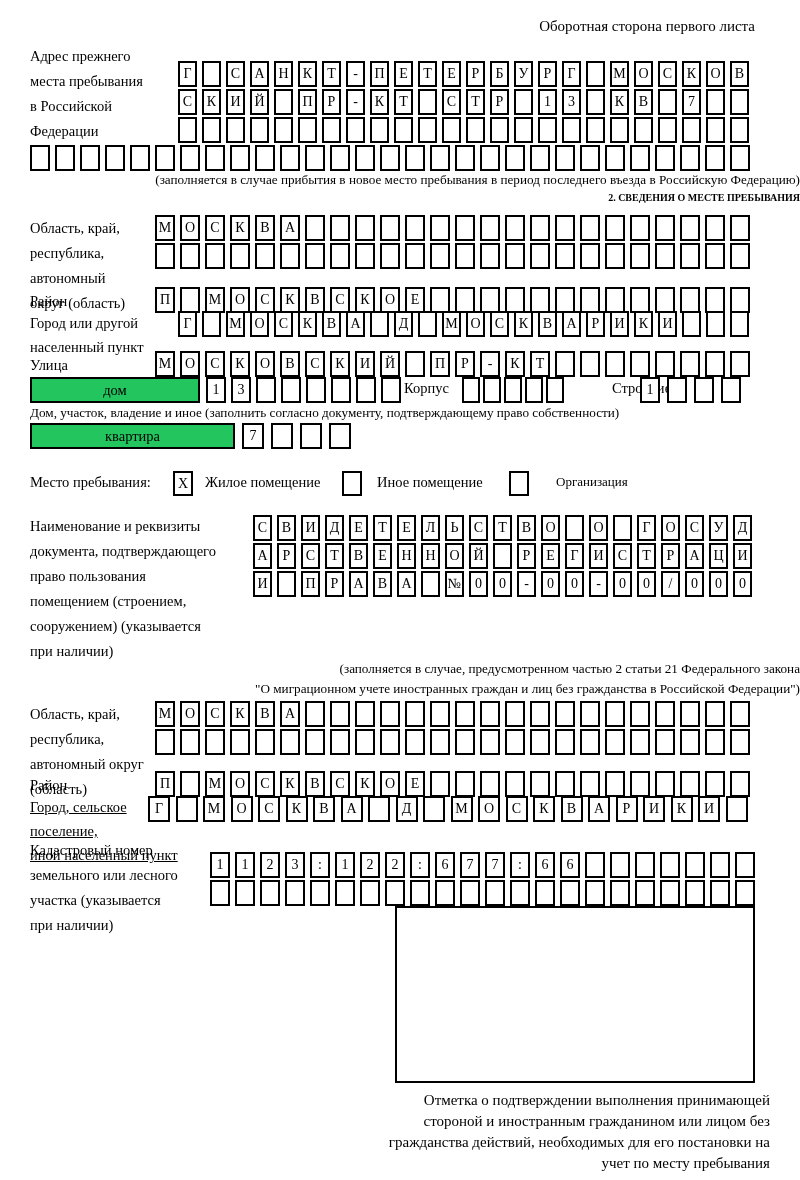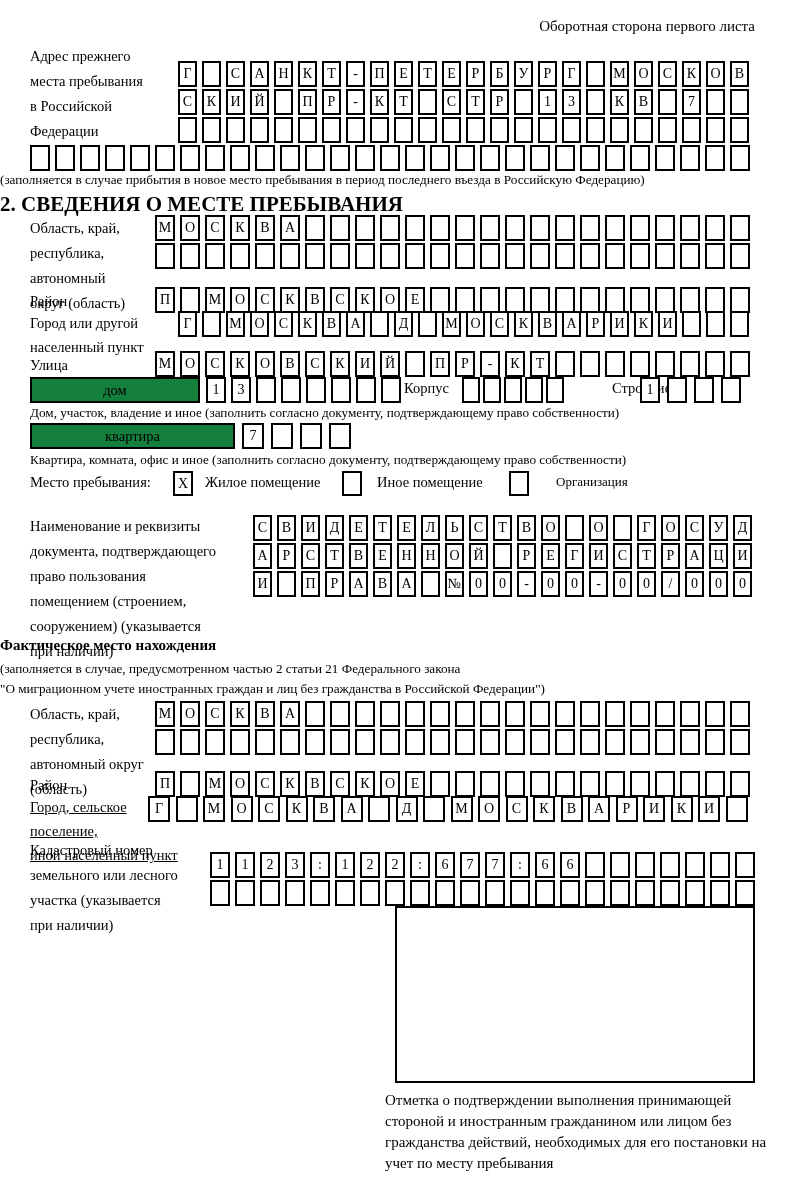--- a/index.html
+++ b/index.html
@@ -1,35 +1,35 @@
 <!DOCTYPE html>
 <html><head>
 <meta charset="utf-8">
 <style>
   html,body{margin:0;padding:0;background:#fff;}
   .page{position:relative;width:800px;height:1180px;background:#fff;overflow:hidden;
         font-family:"Liberation Serif","DejaVu Serif",serif;color:#000;}
   .abs{position:absolute;}
   .lbl{font-size:14.5px;line-height:25px;white-space:pre-line;}
   .note{font-size:13.2px;}
-  .ctr{text-align:left;}
-  .hdg{font-weight:bold;font-size:21px;}
+  .ctr{text-align:right;}
+  .hdg{font-weight:bold;font-size:10px;}
   
   .boxrow{position:absolute;display:flex;gap:5px;}
   .boxrow .c{width:19px;height:26px;border:2px solid #000;box-sizing:border-box;
              display:flex;align-items:center;justify-content:center;
              font-size:14px;font-family:inherit;background:#fff;flex:none;}
   .p25{gap:5px}.p25 .c{width:20px;}
   .p275{gap:5.5px}.p275 .c{width:22px;}
   .p21{gap:3px}.p21 .c{width:18px;}
   .p27{gap:7px}.p27 .c{width:20px;}
   .p29{gap:7px}.p29 .c{width:22px;}
   
   .typebox{border:2px solid #000;box-sizing:border-box;height:26px;display:flex;
-           align-items:center;justify-content:center;font-size:14.5px;background:#15803d;}
+           align-items:center;justify-content:center;font-size:14.5px;background:#22c55e;}
   .cbox{width:20px;height:25px;border:2px solid #000;box-sizing:border-box;display:flex;
         align-items:center;justify-content:center;font-size:14px;background:#fff;}
   
   #hdr{top:18px;right:45px;font-size:15px;}
   #lblPrev{left:30px;top:44px;width:148px;}
   #rowA1{left:178px;top:61px;}
   #rowA2{left:178px;top:89px;}
   #rowA3{left:178px;top:117px;}
   #rowA4{left:30px;top:145px;}
   #note1{left:0;top:172px;width:800px;}
@@ -375,21 +375,20 @@
     </div>
   <div id="aptType" class="abs typebox">квартира</div>
 
   <div id="noteDom" class="abs note">Дом, участок, владение и иное (заполнить согласно документу, подтверждающему право собственности)</div>
   <div id="rowApt" class="boxrow p29">
       <span class="c">7</span>
       <span class="c"></span>
       <span class="c"></span>
       <span class="c"></span>
     </div>
-  <div id="noteApt" class="abs note">Квартира, комната, офис и иное (заполнить согласно документу, подтверждающему право собственности)</div>
 
   <div id="lblStay" class="abs">Место пребывания:</div>
   <div id="cb1" class="abs cbox">X</div>
   <div id="optJil" class="abs">Жилое помещение</div>
   <div id="cb2" class="abs cbox"></div>
   <div id="optInoe" class="abs">Иное помещение</div>
   <div id="cb3" class="abs cbox"></div>
   <div id="optOrg" class="abs">Организация</div>
 
   <div id="lblDoc" class="abs lbl">Наименование и реквизиты
@@ -461,21 +460,20 @@
       <span class="c">0</span>
       <span class="c">-</span>
       <span class="c">0</span>
       <span class="c">0</span>
       <span class="c">/</span>
       <span class="c">0</span>
       <span class="c">0</span>
       <span class="c">0</span>
     </div>
 
-  <div id="h3t" class="abs hdg ctr">Фактическое место нахождения</div>
   <div id="note5" class="abs note ctr">(заполняется в случае, предусмотренном частью 2 статьи 21 Федерального закона</div>
   <div id="note6" class="abs note ctr">"О миграционном учете иностранных граждан и лиц без гражданства в Российской Федерации")</div>
 
   <div id="lblRegion2" class="abs lbl">Область, край,
 республика,
 автономный округ
 (область)</div>
   <div id="rowC1" class="boxrow p25">
       <span class="c">М</span>
       <span class="c">О</span>

